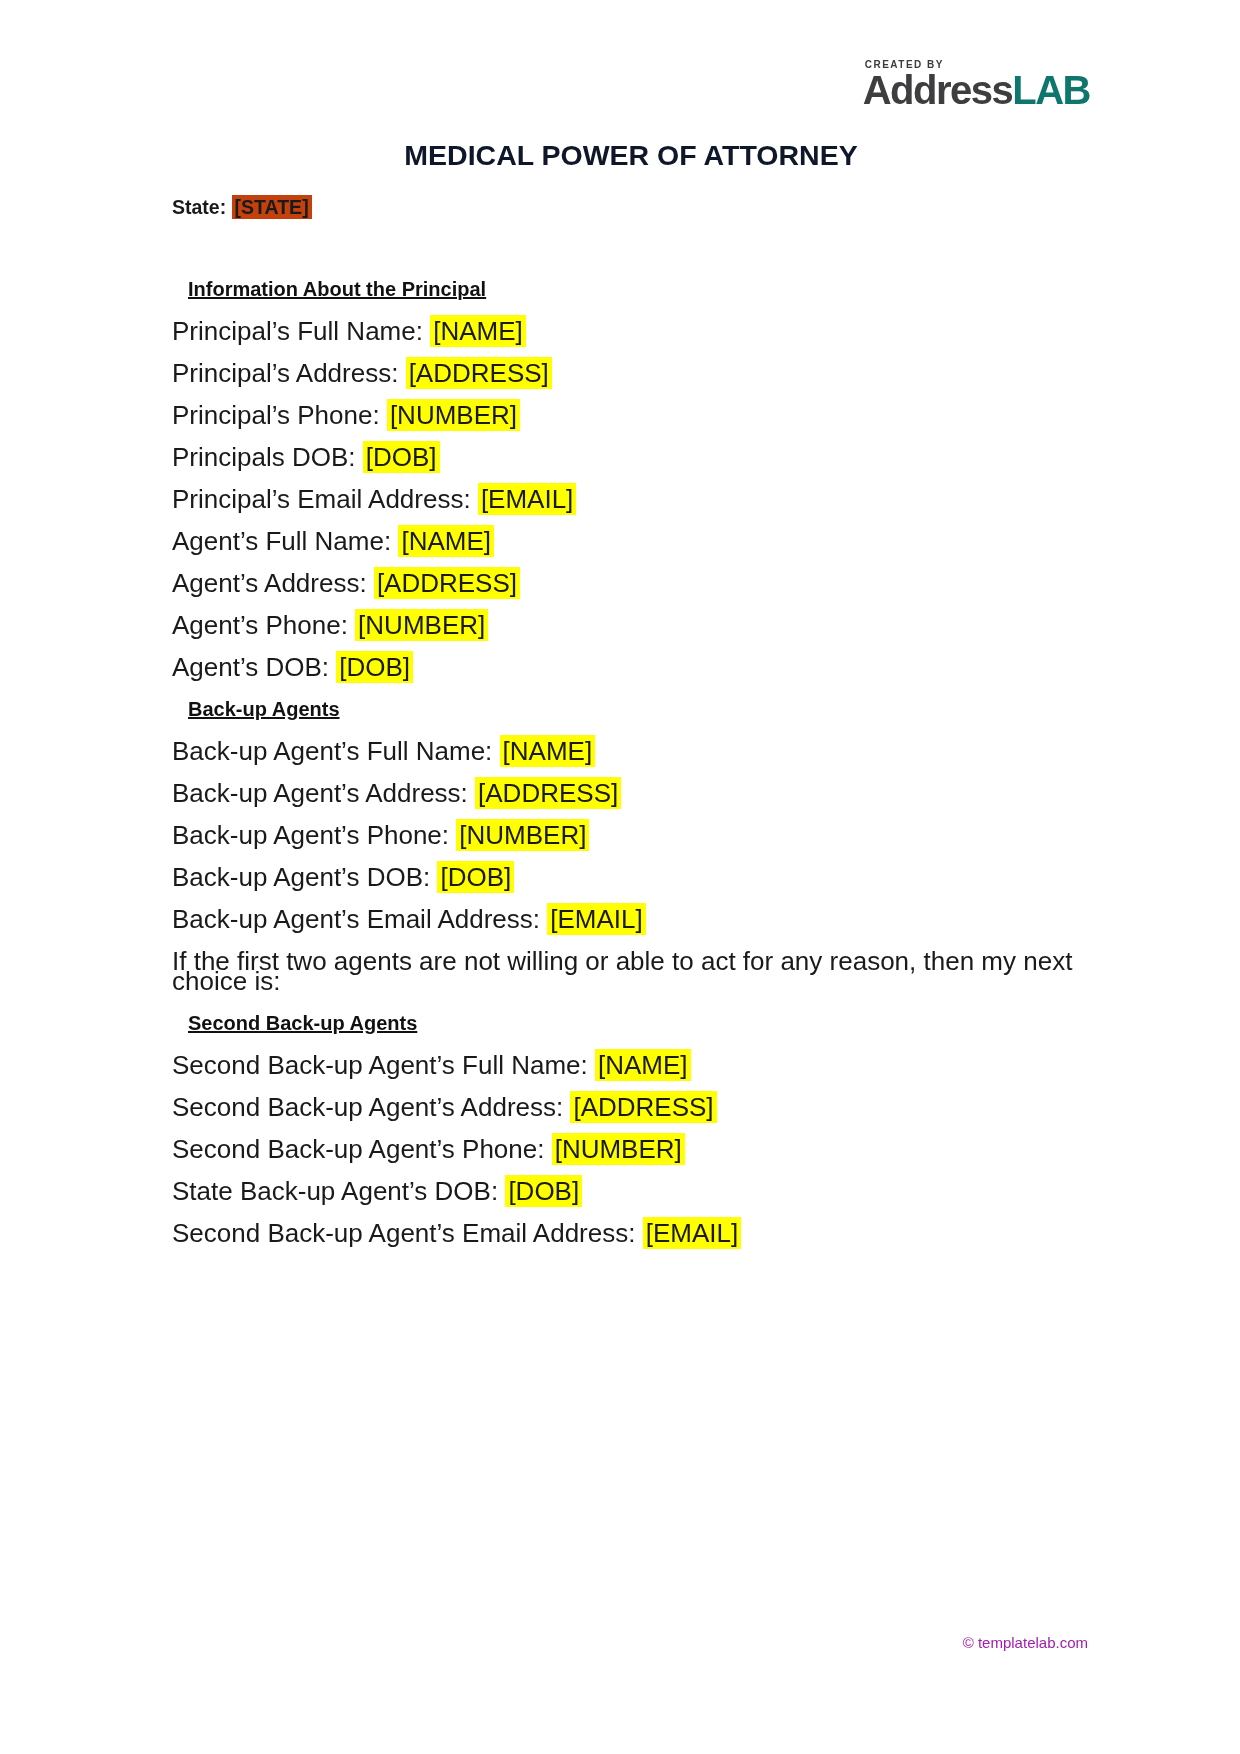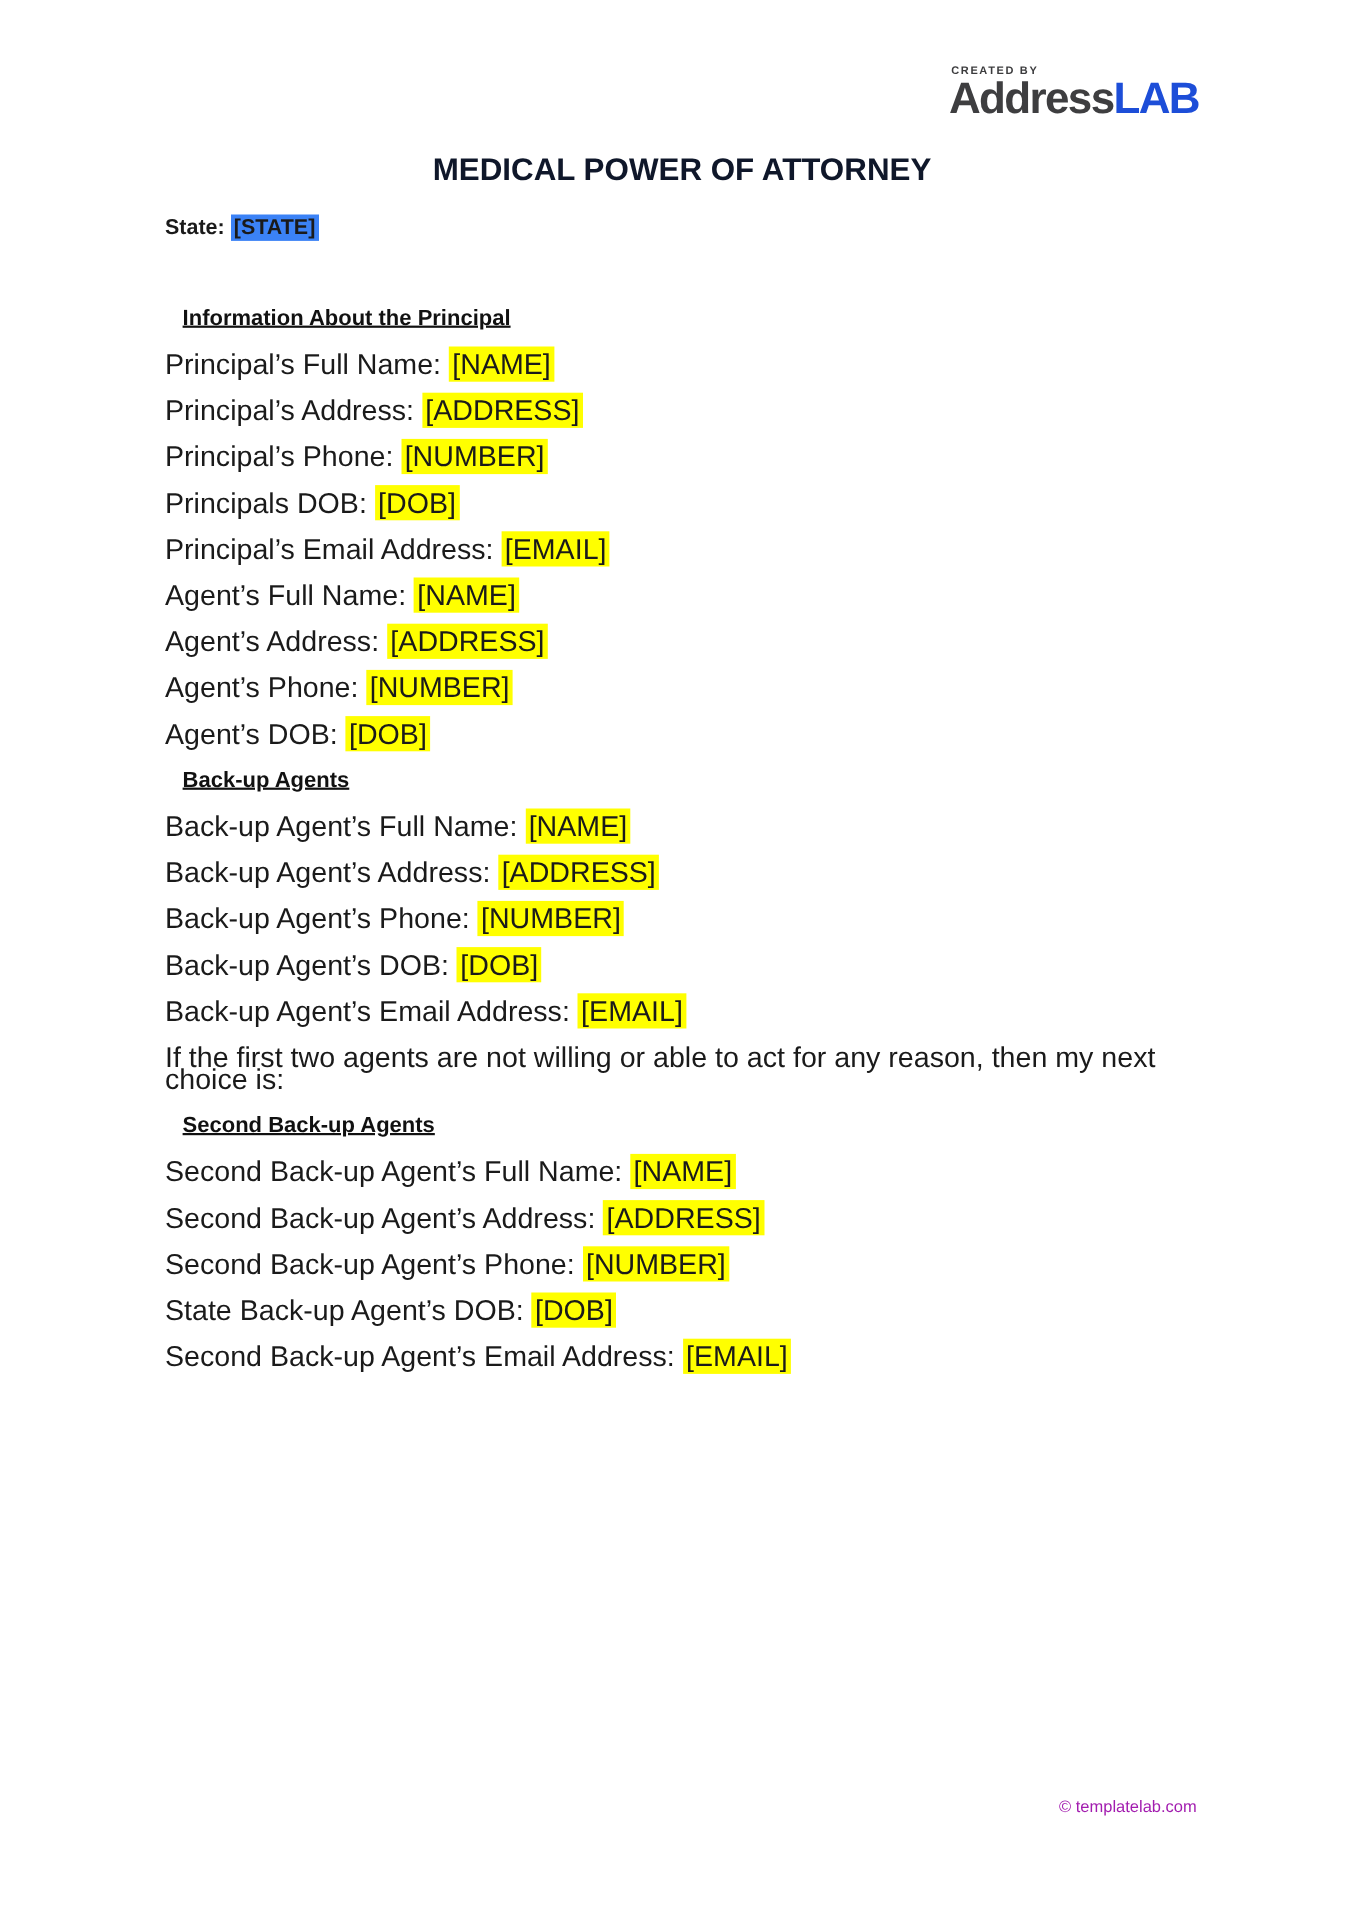--- a/index.html
+++ b/index.html
@@ -5,20 +5,21 @@
   * { box-sizing: border-box; }
   html, body { margin: 0; padding: 0; background: #ffffff; }
   .page {
     position: relative;
     width: 1240px;
     height: 1754px;
     background: #ffffff;
     font-family: "Liberation Sans", sans-serif;
     color: #1a1a1a;
     overflow: hidden;
+    padding-left: 22px;
   }
   
   .logo {
     position: absolute;
     top: 60px;
     right: 150px;
     text-align: left;
     line-height: 1;
   }
   .logo .created-by {
@@ -81,27 +82,27 @@
     color: #a21caf;
   }
 </style>
 </head>
 <body>
 
 <div class="page">
 
   <div class="logo">
     <span class="created-by">CREATED BY</span>
-    <span class="brand"><span>Address</span><span class="lab" style="color: #1d4ed8;">LAB</span></span>
+    <span class="brand"><span>Address</span><span class="lab" style="color: #0f766e;">LAB</span></span>
   </div>
 
   <div class="content">
     <h1 class="title">MEDICAL POWER OF ATTORNEY</h1>
 
-    <p class="state-line"><span>State:</span>&nbsp;<span class="hl" style="background: #3b82f6;">[STATE]</span></p>
+    <p class="state-line"><span>State:</span>&nbsp;<span class="hl" style="background: #c2410c;">[STATE]</span></p>
 
     <div>
   <div class="section">
     <h2 class="section-heading">Information About the Principal</h2>
     <div>
   <p class="field-row"><span>Principal’s Full Name: </span><span class="hl" style="background: rgb(255, 255, 0);">[NAME]</span></p>
 
   <p class="field-row"><span>Principal’s Address: </span><span class="hl" style="background: rgb(255, 255, 0);">[ADDRESS]</span></p>
 
   <p class="field-row"><span>Principal’s Phone: </span><span class="hl" style="background: rgb(255, 255, 0);">[NUMBER]</span></p>

